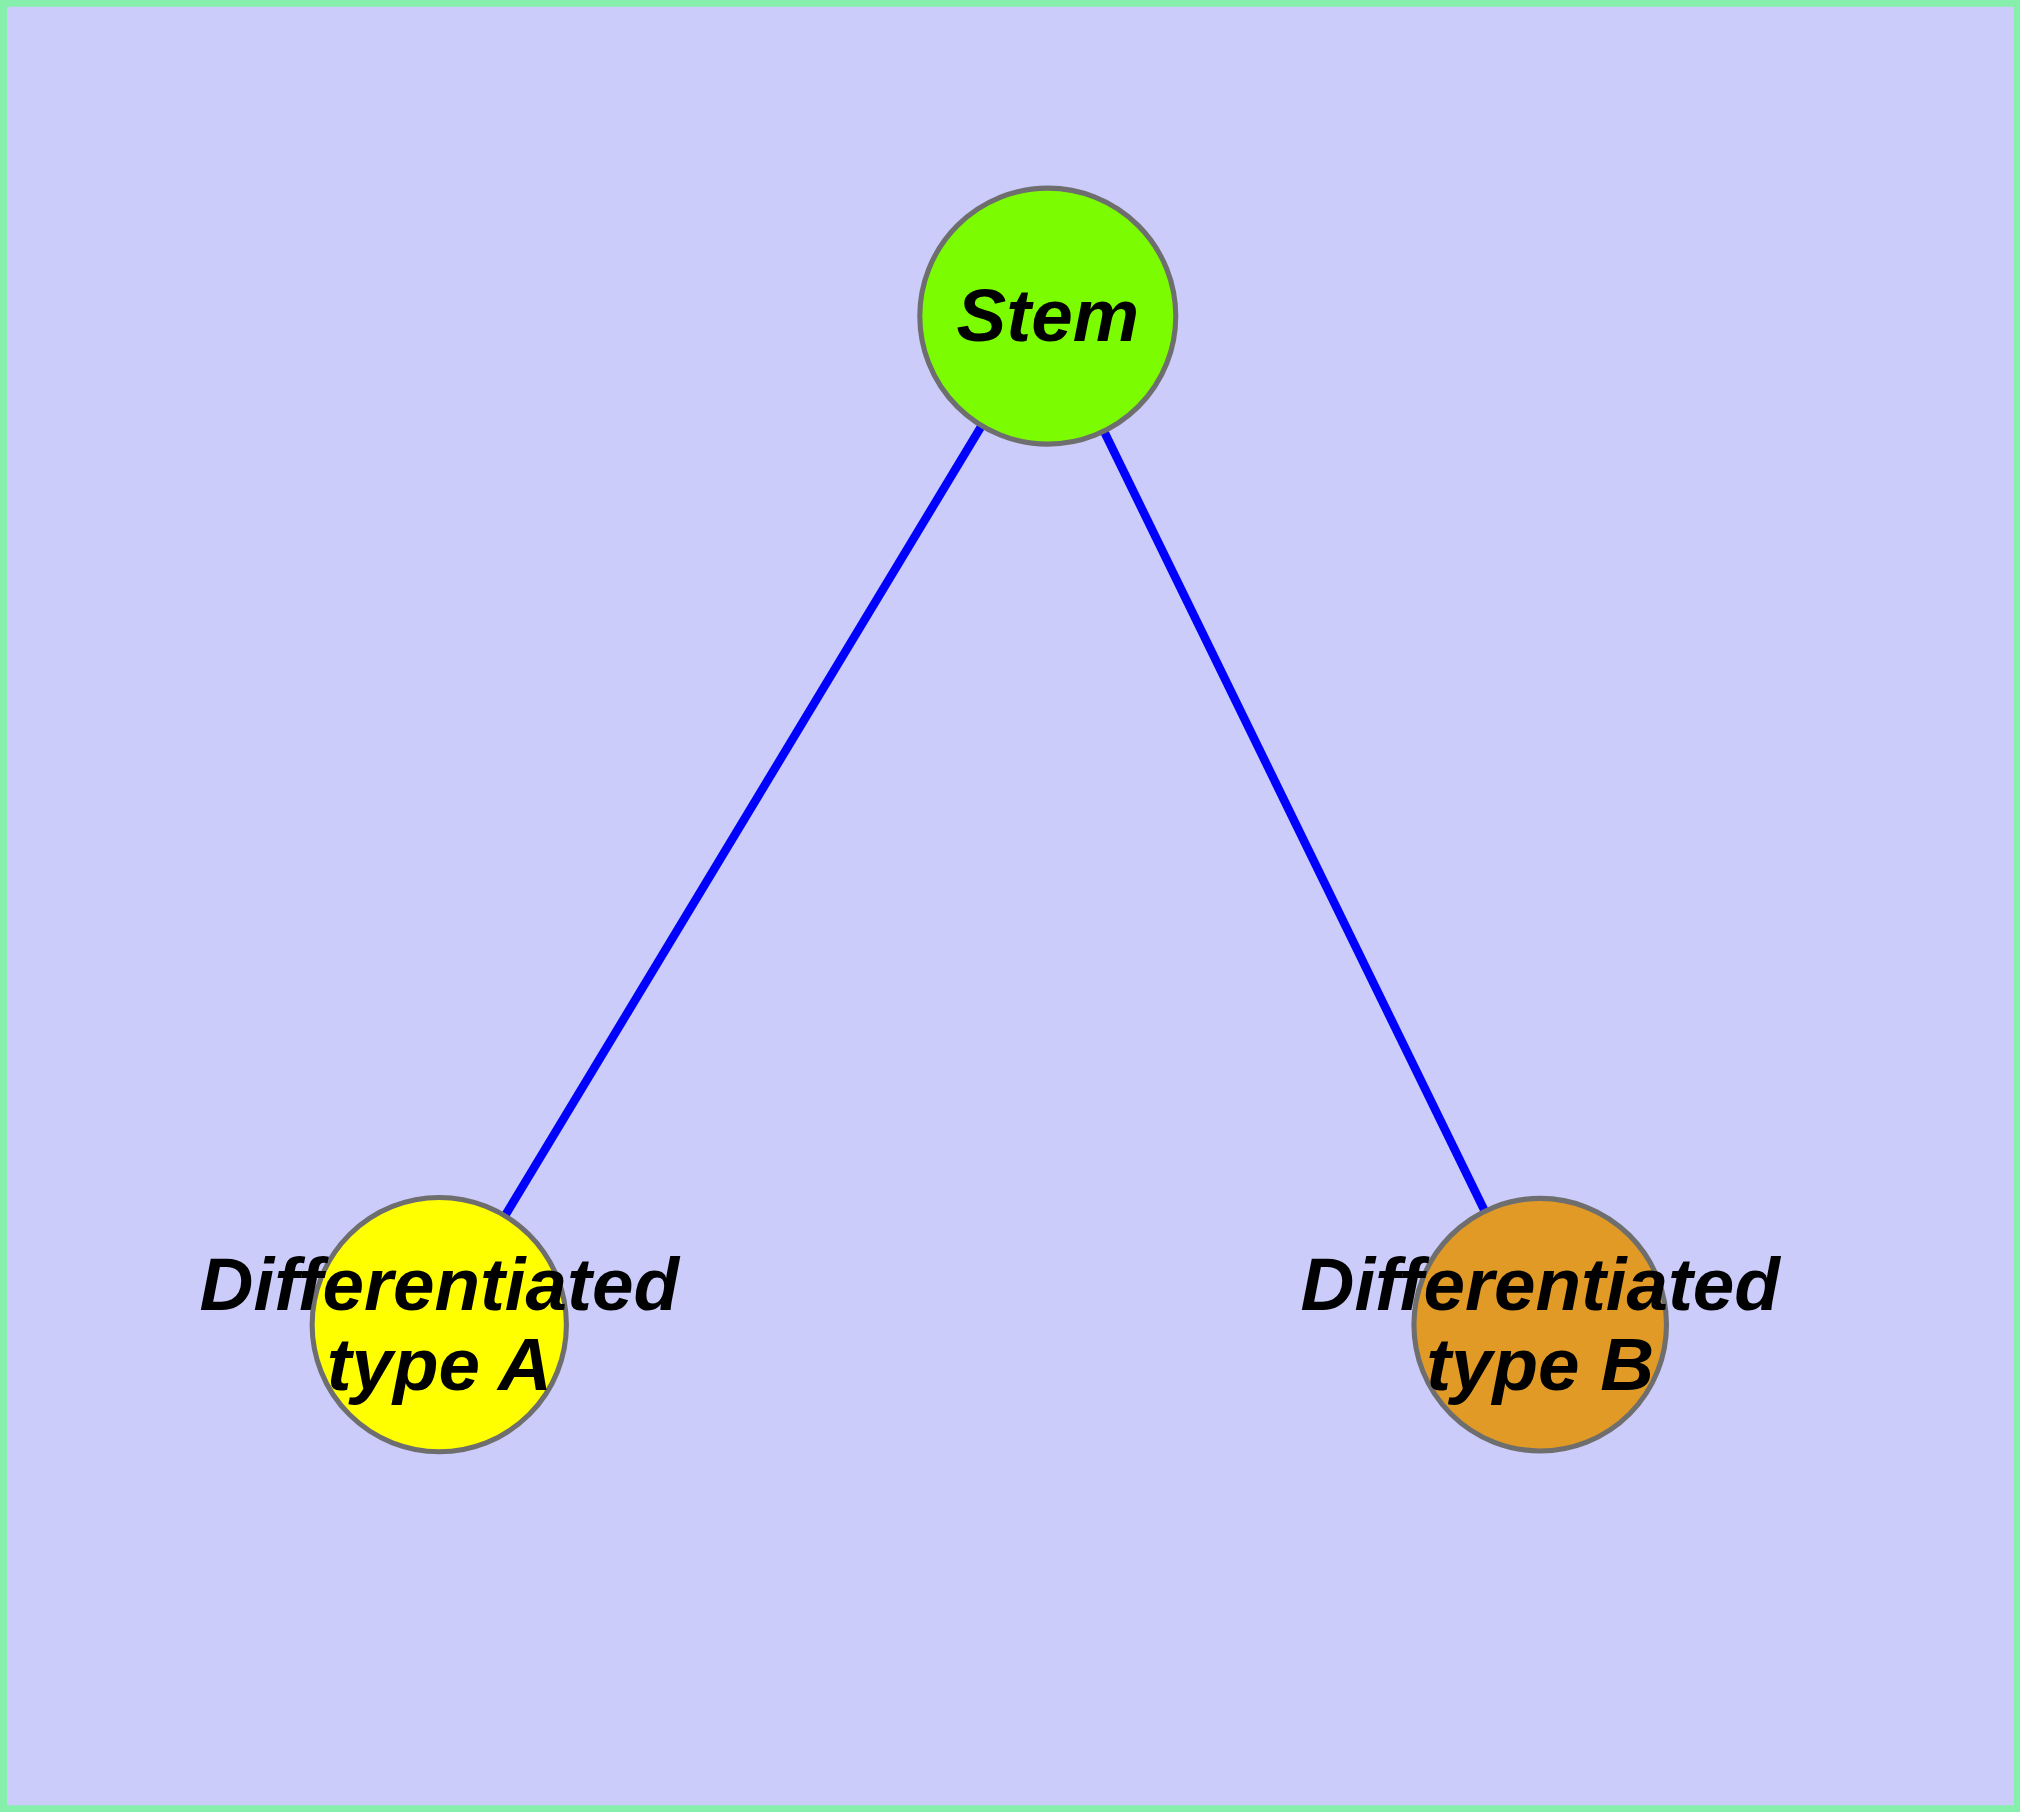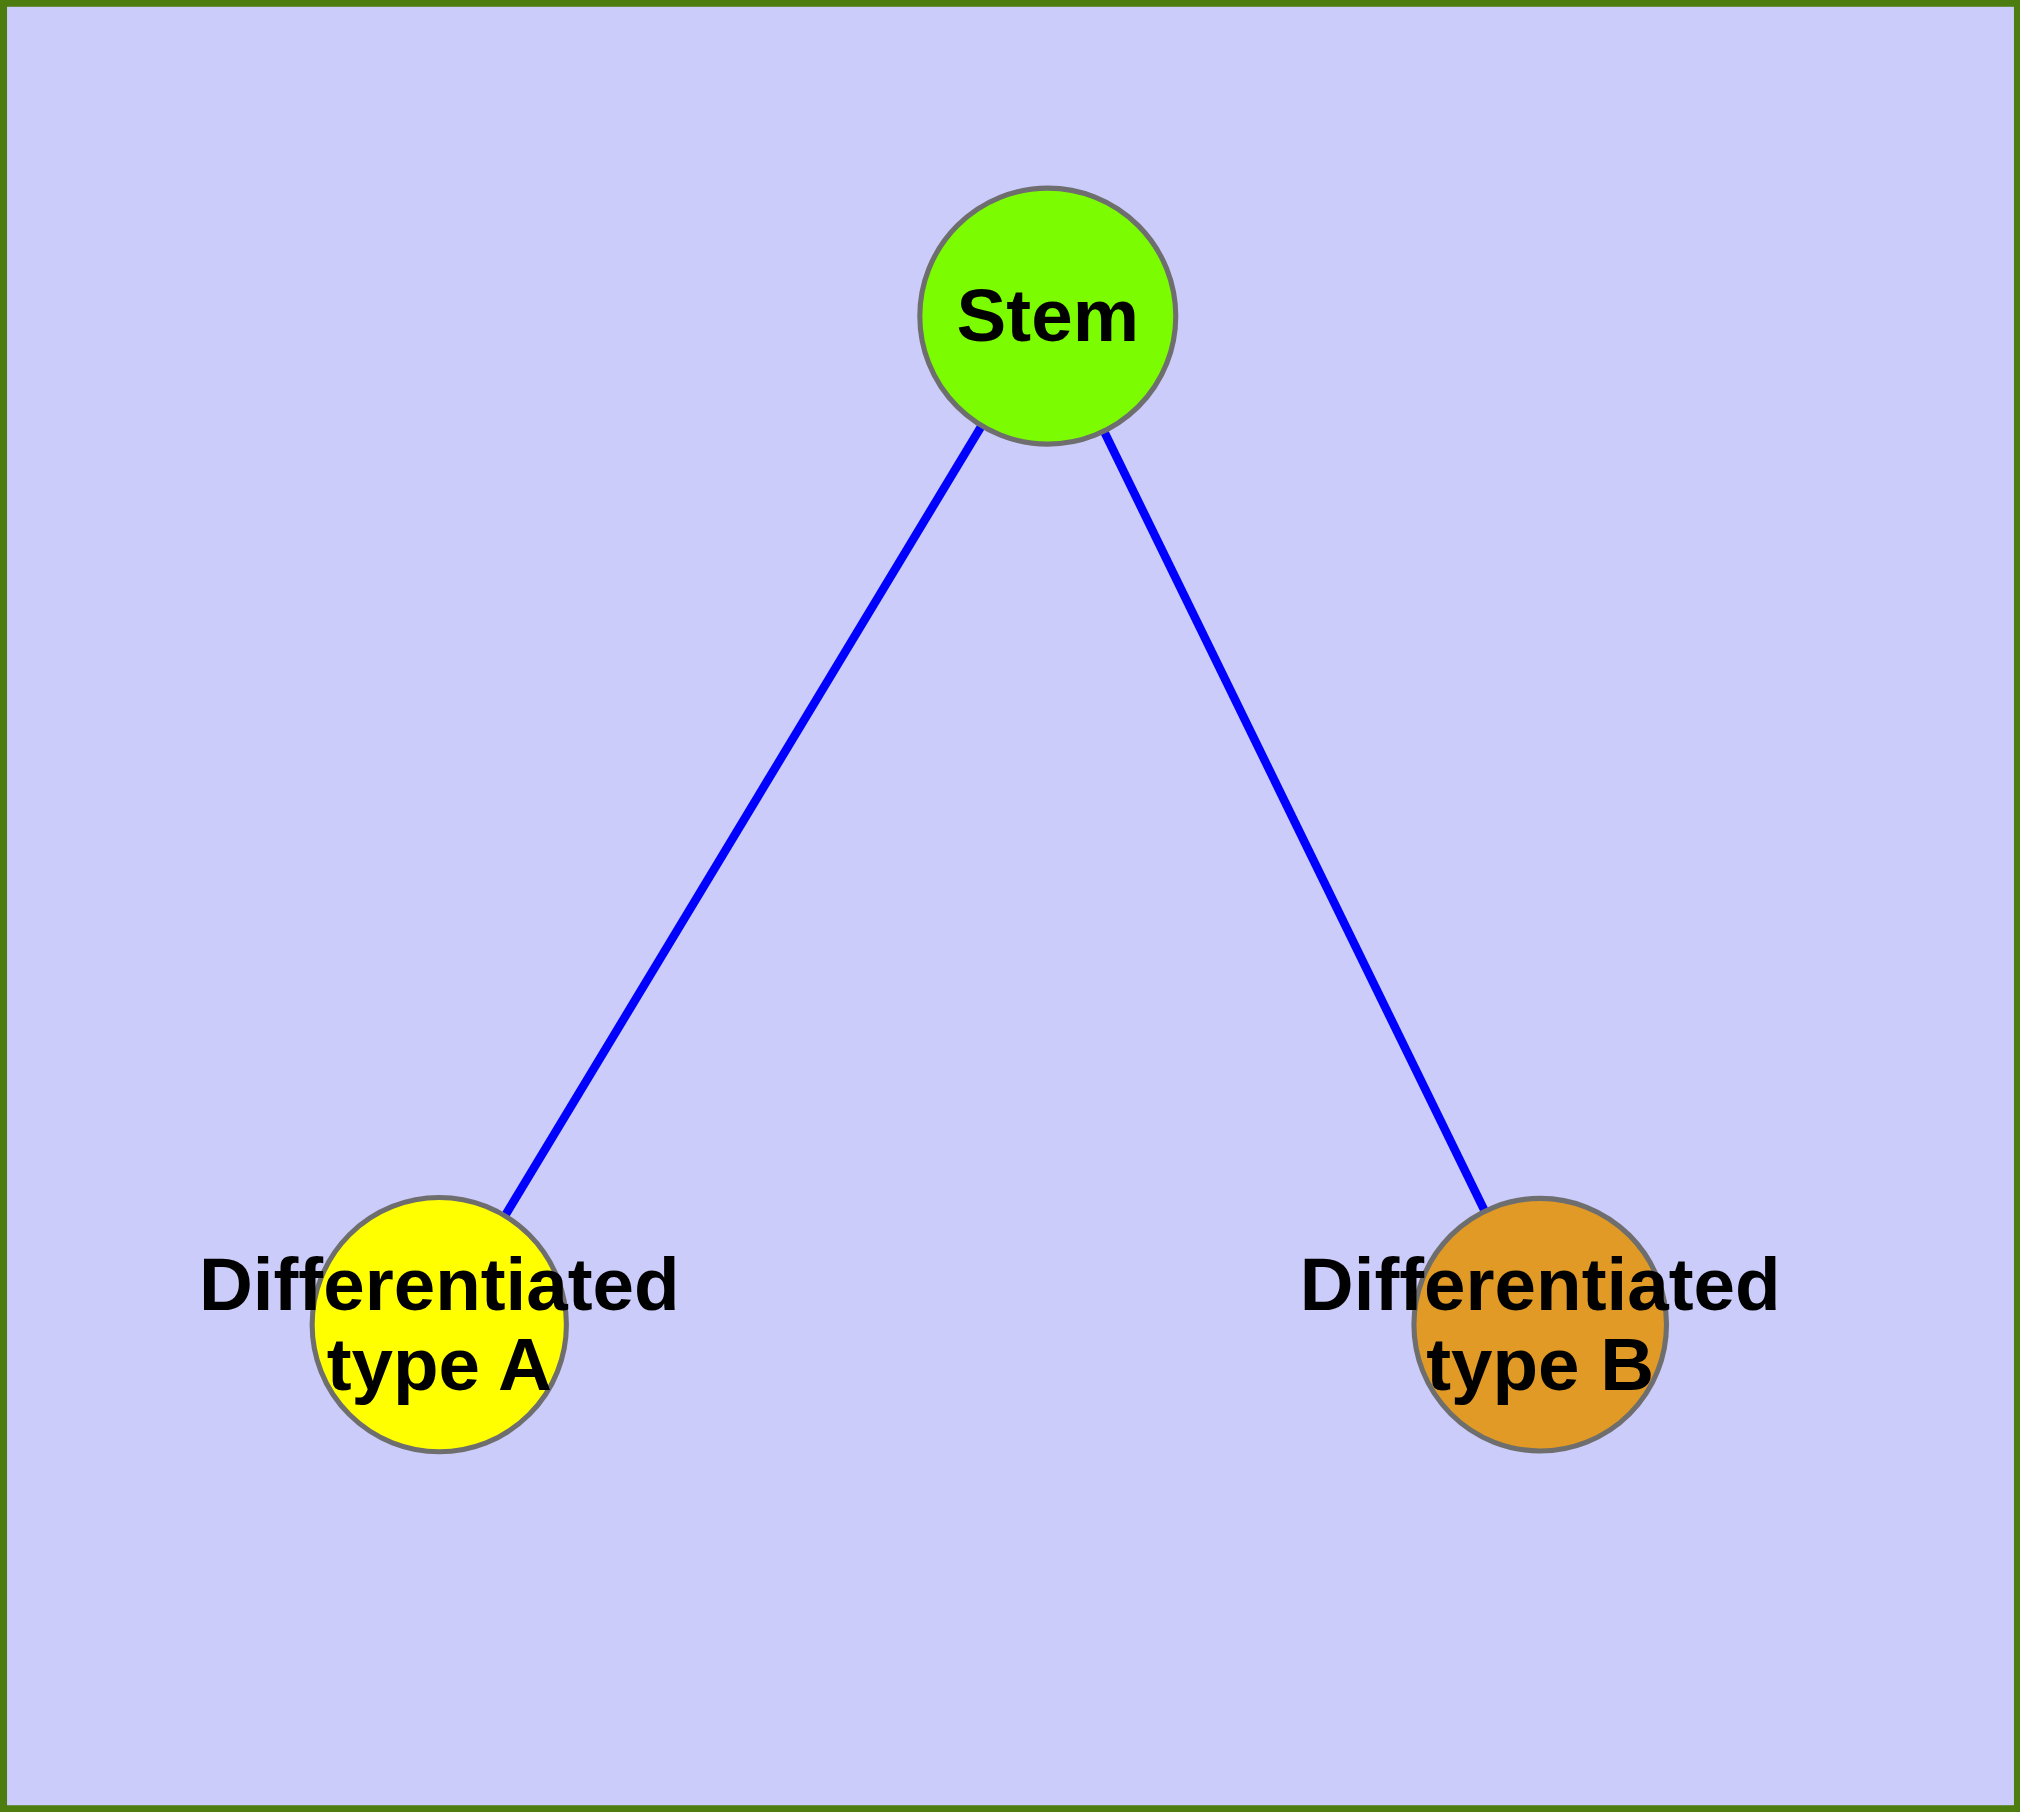--- a/index.html
+++ b/index.html
@@ -34,21 +34,21 @@
     font-size: 88px;
     fill: #000000;
     text-anchor: middle;
     dominant-baseline: auto;
     white-space: pre;
   }
 </style>
 </head>
 <body style="background: rgb(255, 255, 255);">
 
-<div id="graph-canvas" style="background: #4d7c0f;">
+<div id="graph-canvas" style="background: #86efac; font-style: italic;">
   <svg id="graph-svg" viewBox="0 0 2384 2138" xmlns="http://www.w3.org/2000/svg">
 
     <rect id="bg-rect" x="8" y="8" width="2368" height="2122" fill="#ccccfa"></rect>
 
     <g id="edges-layer">
         <line x1="1236" y1="373" x2="518" y2="1563" stroke="#0000ff" stroke-width="10" stroke-linecap="butt" id="edge-stem-diff-a"></line>
         <line x1="1236" y1="373" x2="1817" y2="1563" stroke="#0000ff" stroke-width="10" stroke-linecap="butt" id="edge-stem-diff-b"></line>
       </g>
     <g id="nodes-layer">
         <circle cx="1236" cy="373" r="151" fill="#7cfc00" stroke="#6e6e6e" stroke-width="6"></circle>

